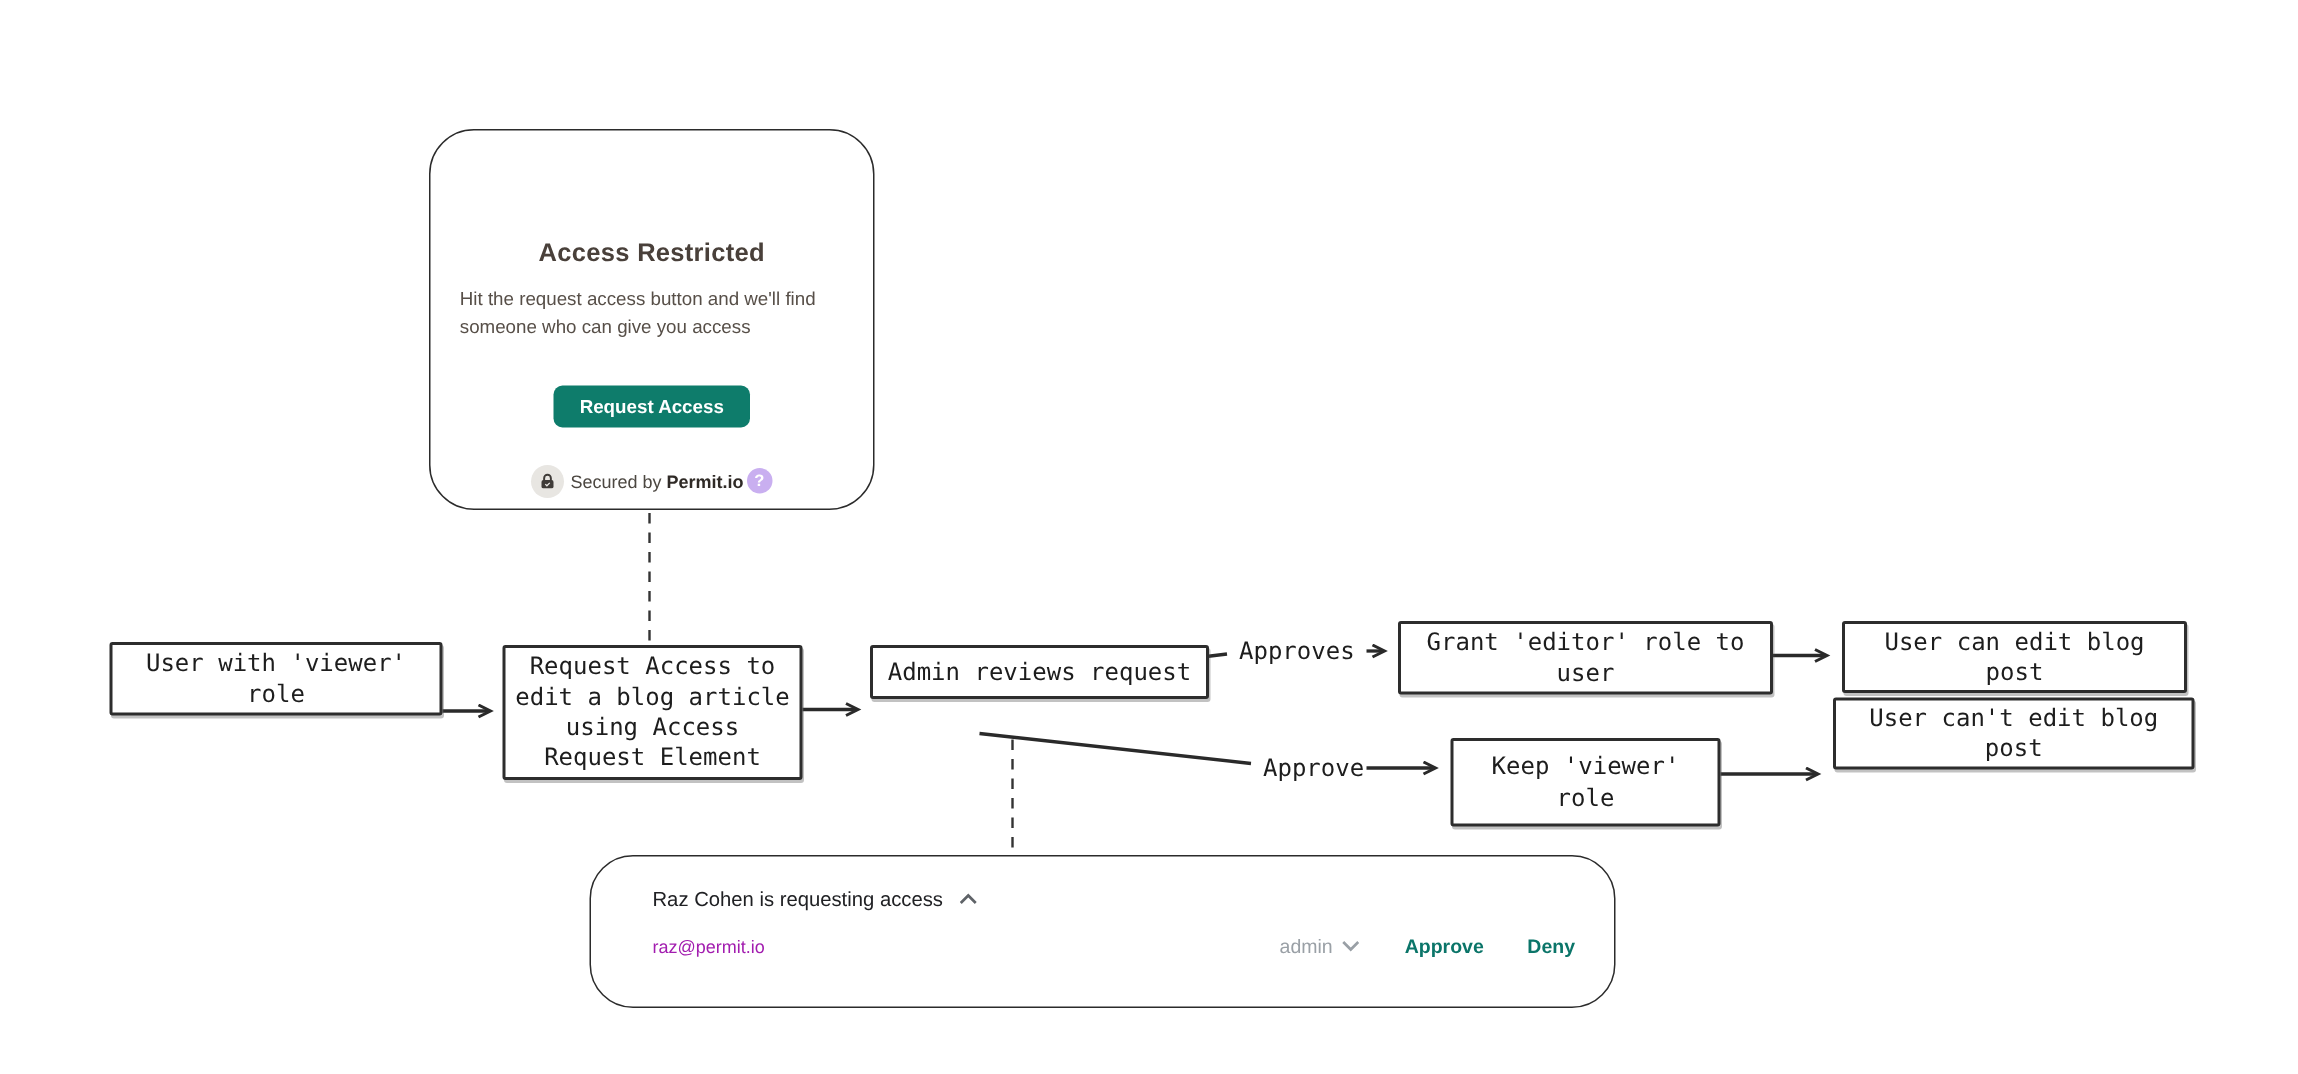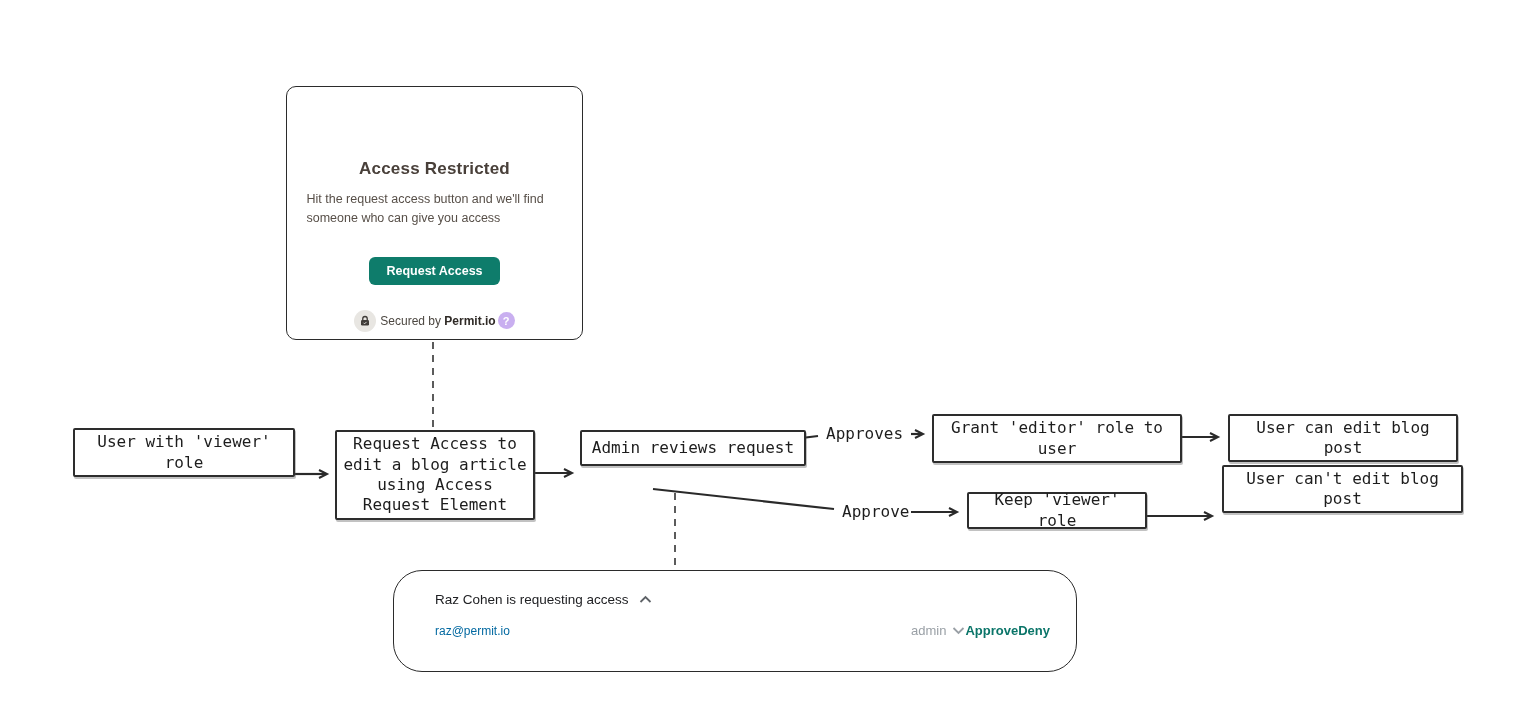--- a/index.html
+++ b/index.html
@@ -14,21 +14,21 @@
   }
   svg.edges { position: absolute; left: 0; top: 0; width: 1532px; height: 716px; }
 
   
   .ar-card {
     position: absolute;
     left: 286px; top: 86px;
     width: 297px; height: 254px;
     background: #ffffff;
     border: 1.6px solid #2b2b2b;
-    border-radius: 10px;
+    border-radius: 30px;
     text-align: center;
   }
   .ar-title {
     margin-top: 72px;
     font-size: 17px;
     font-weight: 700;
     color: #49403a;
     letter-spacing: .2px;
   }
   .ar-desc {
@@ -118,25 +118,26 @@
     font-size: 13.5px;
     font-weight: 500;
     color: #202124;
   }
   .rr-bottom-row {
     margin-top: 16px;
     display: flex; align-items: center;
   }
   .rr-email {
     font-size: 12px;
-    color: #0369a1;
+    color: #a21caf;
   }
   .rr-controls {
     margin-left: auto;
     display: flex; align-items: center;
+    gap: 29px;
   }
   .rr-role {
     display: flex; align-items: center; gap: 6px;
     font-size: 13px;
     color: #9aa0a6;
     cursor: pointer;
   }
   .rr-action {
     font-size: 13px;
     font-weight: 700;
@@ -197,21 +198,21 @@
   <div class="node" style="left:73px; top:428px; width:222px; height:49px;">User with 'viewer' role</div>
 
   <div class="node" style="left:335px; top:430px; width:200px; height:90px;">Request Access to edit a blog article using Access Request Element</div>
 
   <div class="node" style="left:580px; top:430px; width:226px; height:36px;">Admin reviews request</div>
 
   <div class="node" style="left:932px; top:414px; width:250px; height:49px;">Grant 'editor' role to user</div>
 
   <div class="node" style="left:1228px; top:414px; width:230px; height:48px;">User can edit blog post</div>
 
-  <div class="node" style="left:967px; top:492px; width:180px; height:37px;">Keep 'viewer' role</div>
+  <div class="node" style="left:967px; top:492px; width:180px; height:59px;">Keep 'viewer' role</div>
 
   <div class="node" style="left:1222px; top:465px; width:241px; height:48px;">User can't edit blog post</div>
 
   <div class="edge-label" style="left:824px; top:424px;">Approves</div>
 
   <div class="edge-label" style="left:840px; top:502px;">Approve</div>
 
   <div class="rr-card">
     <div class="rr-title-row">
       <span>Raz Cohen is requesting access</span>

